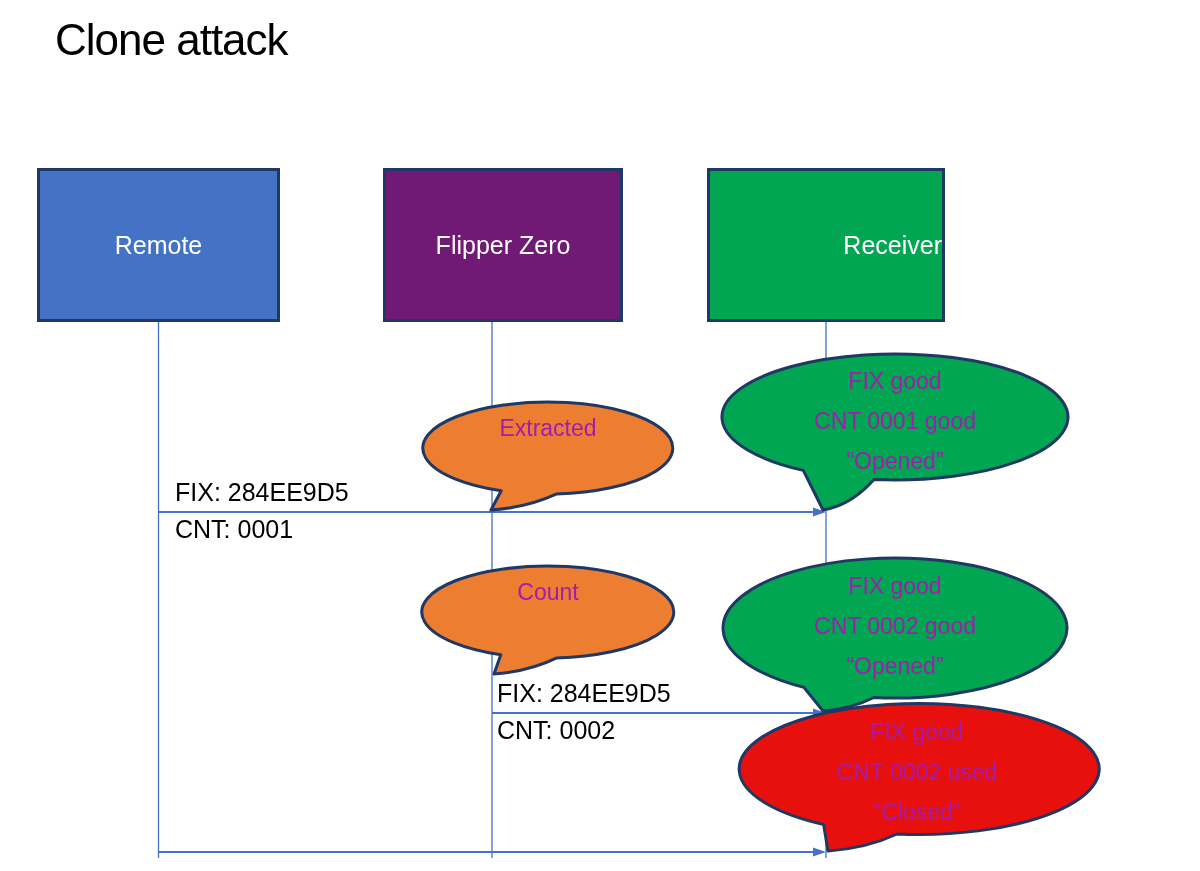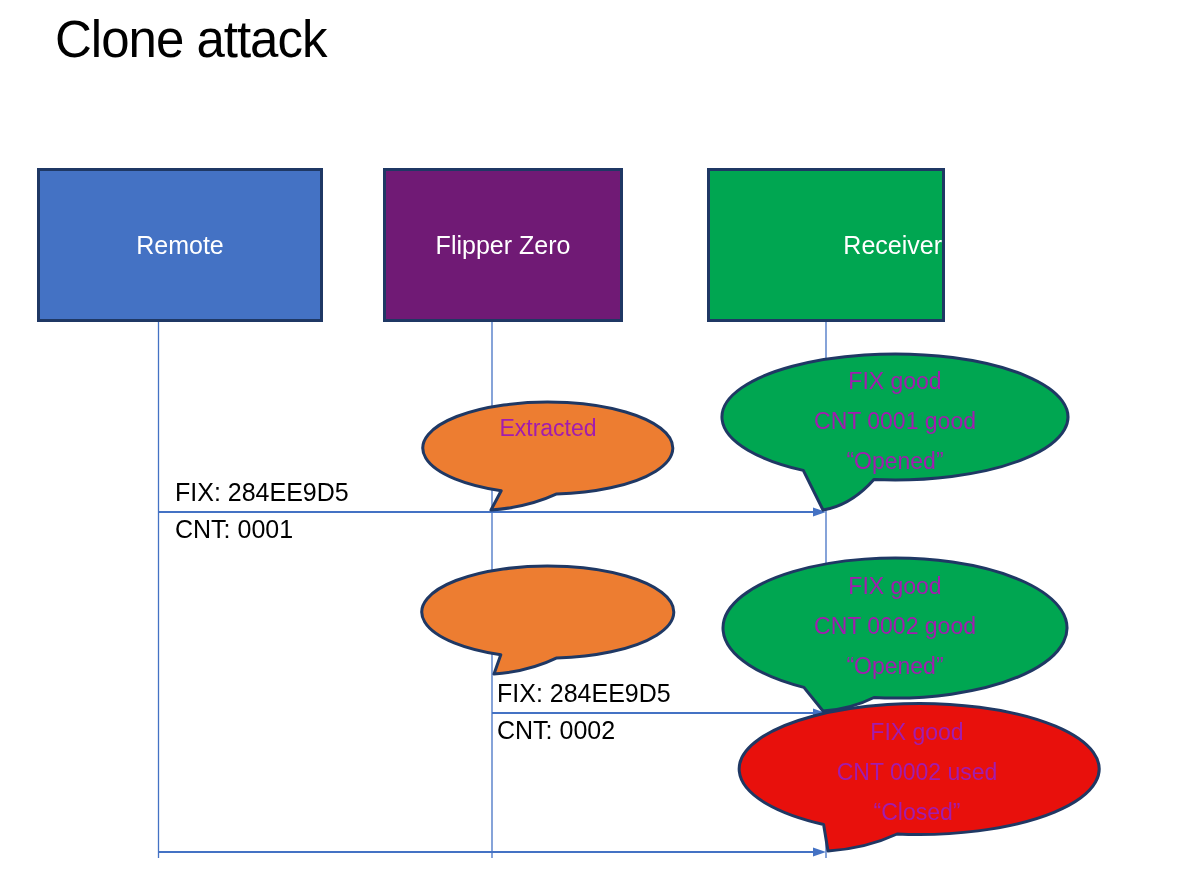--- a/index.html
+++ b/index.html
@@ -1,21 +1,21 @@
 <!DOCTYPE html>
 <html><head>
 <meta charset="utf-8">
 <style>
   html,body{margin:0;padding:0;background:#fff;}
   .stage{
     position:relative;width:1200px;height:871px;background:#ffffff;overflow:hidden;
     font-family:"Liberation Sans",sans-serif;
   }
   .title{
-    position:absolute;left:55px;top:2px;font-size:51px;font-weight:300;
+    position:absolute;left:55px;top:2px;font-size:44px;font-weight:300;
     color:#000;line-height:76px;letter-spacing:-1px;white-space:nowrap;
   }
   #diagram-svg{position:absolute;left:0;top:0;width:1200px;height:871px;}
   .actor{
     position:absolute;display:flex;align-items:center;justify-content:center;
     color:#fff;font-size:25px;border:3px solid #1F3864;box-sizing:border-box;
     white-space:nowrap;
   }
   .msg-label{
     position:absolute;font-size:25px;line-height:30px;color:#000;white-space:nowrap;
@@ -42,21 +42,21 @@
       <polygon points="826,713 813,708.4 813,717.6" fill="#4472C4"></polygon>
       <line x1="158.5" y1="852" x2="815" y2="852" stroke="#4472C4" stroke-width="1.8"></line>
       <polygon points="826,852 813,847.4 813,856.6" fill="#4472C4"></polygon>
       <path d="M 556.7 493.9 A 125 46 0 1 0 501.2 490.7 L 491 510 Q 527.1 507.6 556.7 493.9 Z" fill="#ED7D31" stroke="#1F3864" stroke-width="3" stroke-linejoin="round"></path>
       <path d="M 873.9 479.5 A 173 63 0 1 0 803.3 470.4 L 823 510 Q 851.0 505.4 873.9 479.5 Z" fill="#00A651" stroke="#1F3864" stroke-width="3" stroke-linejoin="round"></path>
       <path d="M 556.8 657.9 A 126 46 0 1 0 500.8 654.7 L 494 674 Q 528.5 671.6 556.8 657.9 Z" fill="#ED7D31" stroke="#1F3864" stroke-width="3" stroke-linejoin="round"></path>
       <path d="M 874.0 697.5 A 172 70 0 1 0 803.9 687.4 L 823 711 Q 851.1 709.0 874.0 697.5 Z" fill="#00A651" stroke="#1F3864" stroke-width="3" stroke-linejoin="round"></path>
       <path d="M 897.1 834.0 A 180 65.5 0 1 0 823.6 824.5 L 828 851 Q 866.0 848.5 897.1 834.0 Z" fill="#E8100C" stroke="#1F3864" stroke-width="3" stroke-linejoin="round"></path>
     </svg>
 
-  <div class="actor" style="left: 37px; top: 168px; width: 286px; height: 154px; background: rgb(68, 114, 196); border-color: rgb(31, 56, 100);">
+  <div class="actor" style="left: 37px; top: 168px; width: 243px; height: 154px; background: rgb(68, 114, 196); border-color: rgb(31, 56, 100);">
     <span>Remote</span>
   </div>
 
   <div class="actor" style="left: 383px; top: 168px; width: 240px; height: 154px; background: #701a75; border-color: rgb(31, 56, 100);">
     <span>Flipper Zero</span>
   </div>
 
   <div class="actor" style="left: 707px; top: 168px; width: 238px; height: 154px; background: rgb(0, 166, 81); border-color: rgb(31, 56, 100); justify-content: flex-end;">
     <span>Receiver</span>
   </div>
@@ -71,20 +71,21 @@
     <div>Extracted</div>
   </div>
 
   <div class="bubble-text" style="left:722px;top:361px;width:346px;">
     <div>FIX good</div>
     <div>CNT 0001 good</div>
     <div>“Opened”</div>
   </div>
 
   <div class="bubble-text" style="left:422px;top:572px;width:252px;">
+    <div>Count</div>
   </div>
 
   <div class="bubble-text" style="left:723px;top:566px;width:344px;">
     <div>FIX good</div>
     <div>CNT 0002 good</div>
     <div>“Opened”</div>
   </div>
 
   <div class="bubble-text" style="left:739px;top:712px;width:356px;">
     <div>FIX good</div>

